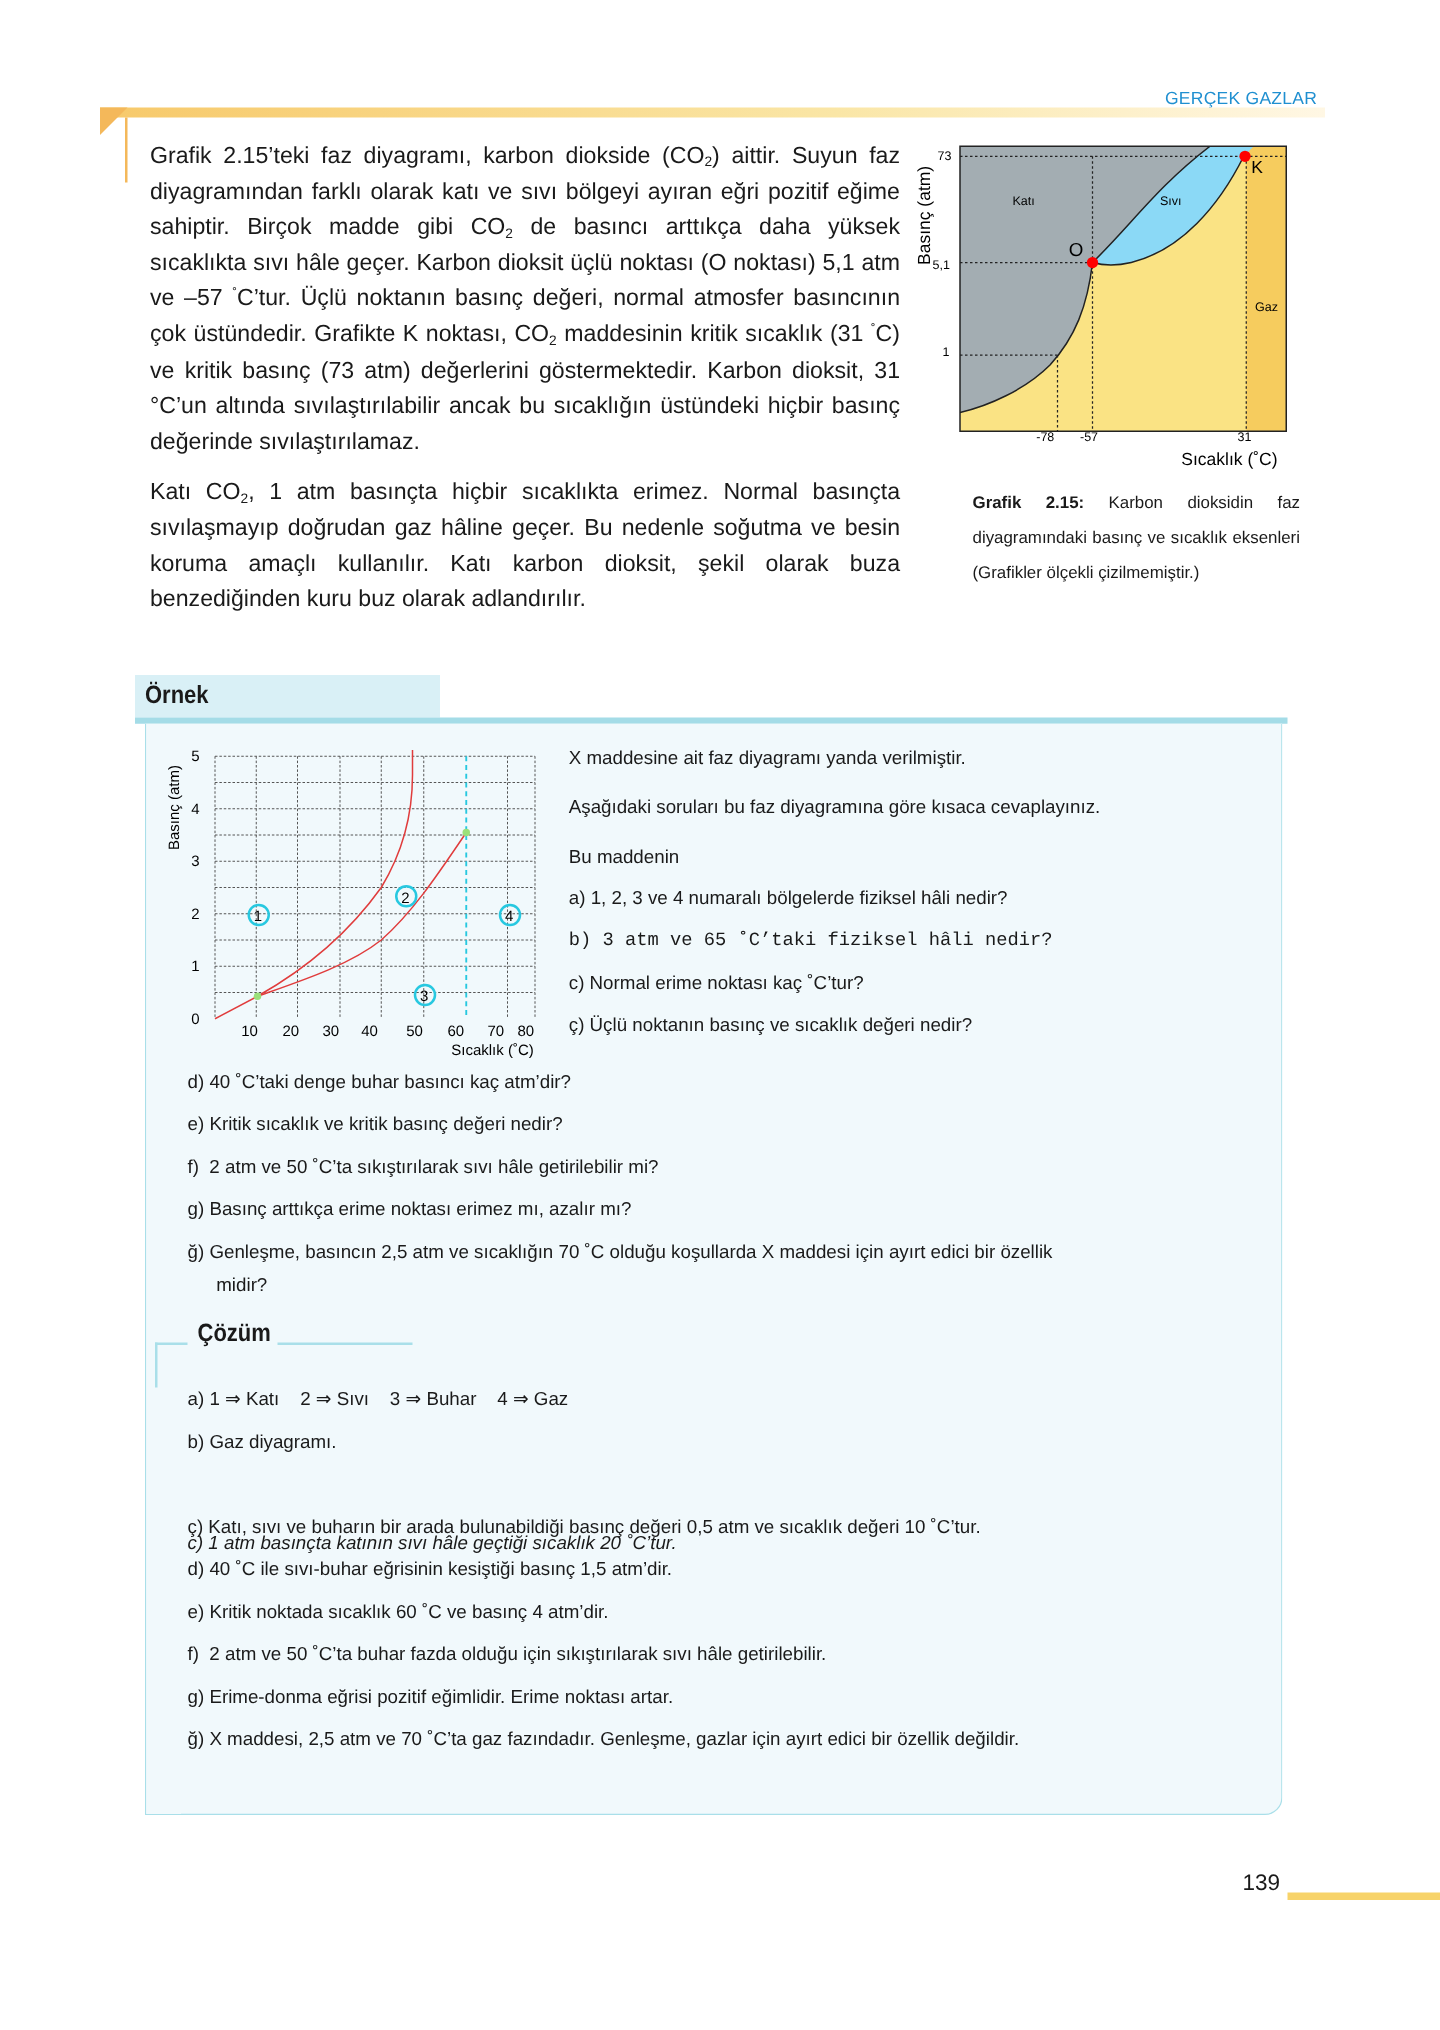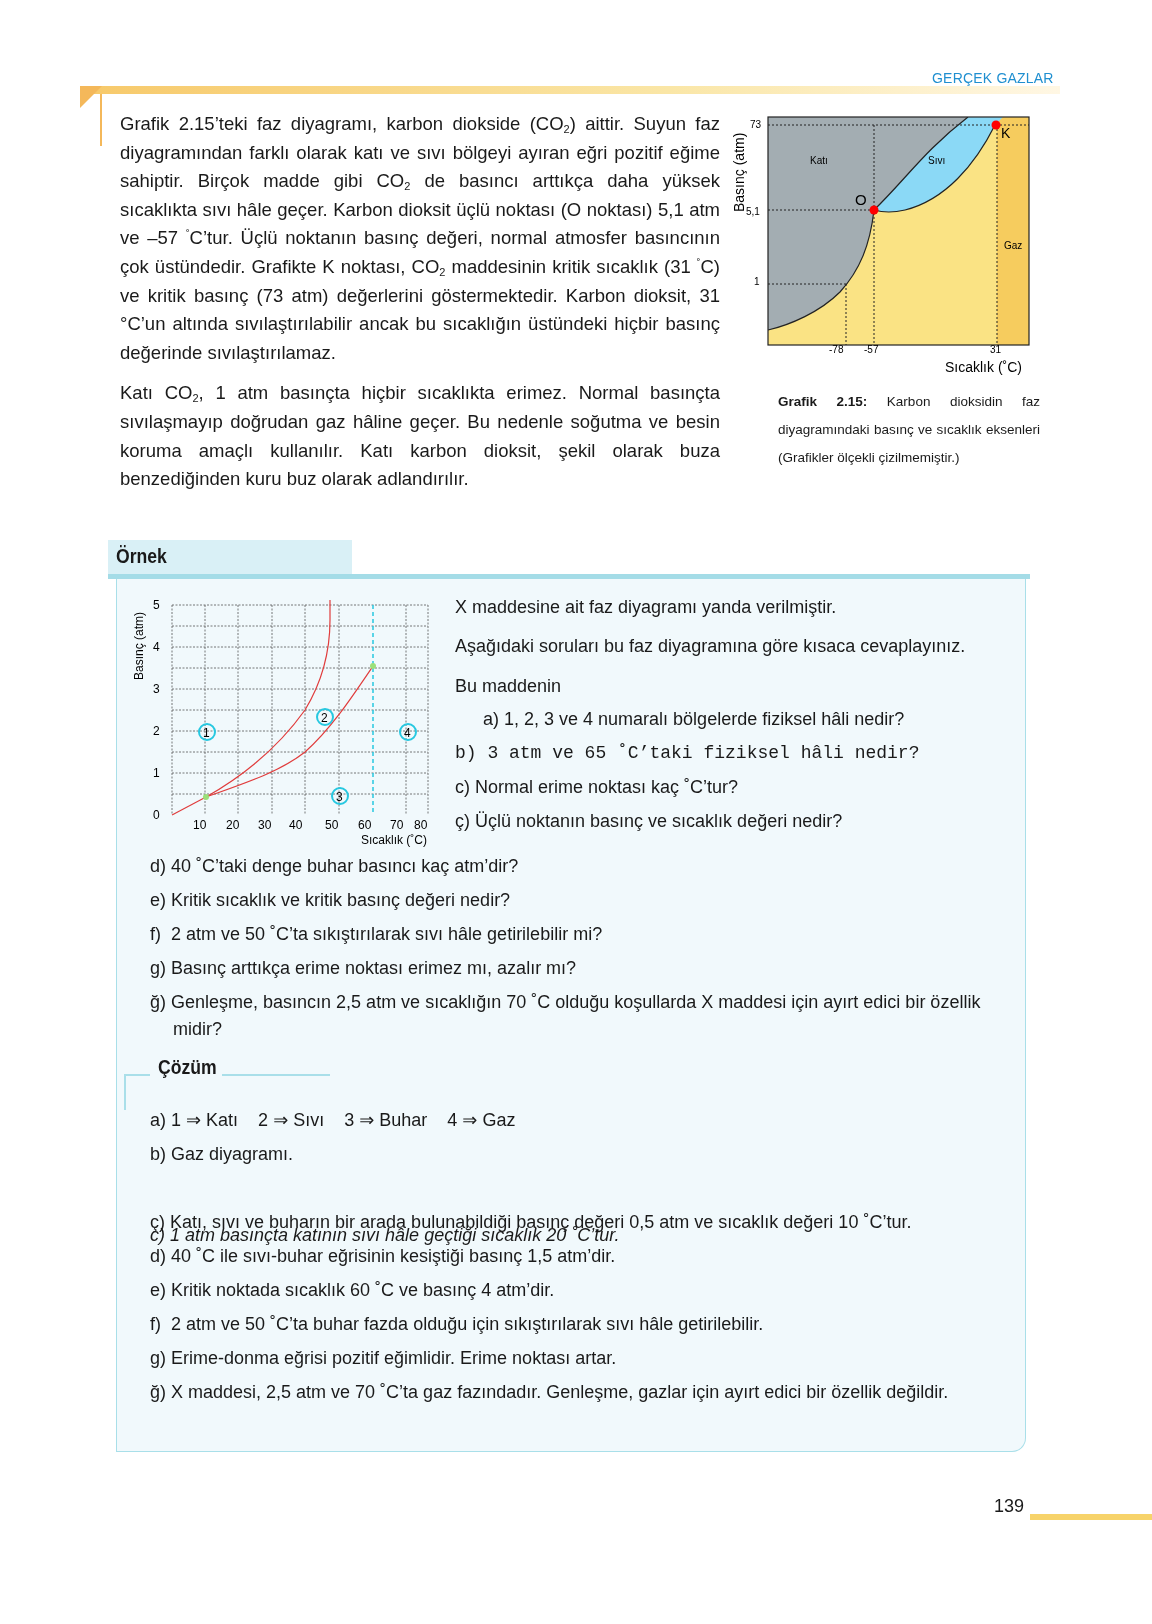--- a/index.html
+++ b/index.html
@@ -12,21 +12,21 @@
   .intro{left:120px;top:110px;width:600px;font-size:18.5px;line-height:28.6px;text-align:justify;}
   .intro p{margin:0 0 12px 0;}
   sub{font-size:11px;vertical-align:-3px;line-height:0;}
   sup{font-size:11px;vertical-align:6px;line-height:0;}
   .caption{left:778px;top:388px;width:262px;font-size:13.5px;line-height:28px;text-align:justify;}
   .caption b{font-weight:bold;}
   .ornek-tab{left:108px;top:540px;width:244px;height:34px;background:#d9f0f6;}
   .ornek-label{left:116px;top:545px;font-size:20px;font-weight:bold;font-family:"Liberation Sans",sans-serif;transform:scaleX(0.88);transform-origin:left;}
   .ornek-bar{left:108px;top:574px;width:922px;height:5px;background:#a4dce7;}
   .box{left:116px;top:579px;width:908px;height:872px;background:#f1f9fc;border:1.5px solid #a9dfe9;border-top:none;border-radius:0 0 14px 0;}
-  .qtext{font-size:18px;line-height:22px;}
+  .qtext{font-size:15px;line-height:22px;}
   .cozum-label{left:158px;top:1056px;font-size:20px;font-weight:bold;transform:scaleX(0.88);transform-origin:left;}
   .cz-line1{left:124px;top:1074px;width:26px;height:2px;background:#a9dfe9;}
   .cz-line2{left:222px;top:1074px;width:108px;height:2px;background:#a9dfe9;}
   .cz-vert{left:124px;top:1074px;width:2px;height:36px;background:#a9dfe9;}
   .page-num{left:994px;top:1496px;font-size:18px;}
   .page-bar{left:1030px;top:1514px;width:122px;height:6px;background:#f7d36a;}
   svg text{font-family:"Liberation Sans",sans-serif;}
 </style>
 </head>
 <body>
@@ -152,21 +152,21 @@
   <text x="358" y="829" font-size="12">60</text>
   <text x="390" y="829" font-size="12">70</text>
   <text x="414" y="829" font-size="12">80</text>
   <text x="0" y="0" font-size="12" transform="translate(143,680) rotate(-90)">Basınç (atm)</text>
   <text x="361" y="844" font-size="12">Sıcaklık (˚C)</text>
 </svg>
 
 <div class="abs qtext" style="left:455px;top:596px;">X maddesine ait faz diyagramı yanda verilmiştir.</div>
 <div class="abs qtext" style="left:455px;top:635px;">Aşağıdaki soruları bu faz diyagramına göre kısaca cevaplayınız.</div>
 <div class="abs qtext" style="left:455px;top:675px;">Bu maddenin</div>
-<div class="abs qtext" style="left:455px;top:708px;margin-left:28px;">a) 1, 2, 3 ve 4 numaralı bölgelerde fiziksel hâli nedir?</div>
+<div class="abs qtext" style="left:455px;top:708px;">a) 1, 2, 3 ve 4 numaralı bölgelerde fiziksel hâli nedir?</div>
 <div class="abs qtext" style="left:455px;top:742px;font-family:Liberation Mono, monospace;">b) 3 atm ve 65 ˚C’taki fiziksel hâli nedir?</div>
 <div class="abs qtext" style="left:455px;top:776px;">c) Normal erime noktası kaç ˚C’tur?</div>
 <div class="abs qtext" style="left:455px;top:810px;">ç) Üçlü noktanın basınç ve sıcaklık değeri nedir?</div>
 <div class="abs qtext" style="left:150px;top:855px;">d) 40 ˚C’taki denge buhar basıncı kaç atm’dir?</div>
 <div class="abs qtext" style="left:150px;top:889px;">e) Kritik sıcaklık ve kritik basınç değeri nedir?</div>
 <div class="abs qtext" style="left:150px;top:923px;white-space:pre;">f)  2 atm ve 50 ˚C’ta sıkıştırılarak sıvı hâle getirilebilir mi?</div>
 <div class="abs qtext" style="left:150px;top:957px;">g) Basınç arttıkça erime noktası erimez mı, azalır mı?</div>
 <div class="abs qtext" style="left:150px;top:991px;">ğ) Genleşme, basıncın 2,5 atm ve sıcaklığın 70 ˚C olduğu koşullarda X maddesi için ayırt edici bir özellik</div>
 <div class="abs qtext" style="left:173px;top:1018px;">midir?</div>
 

